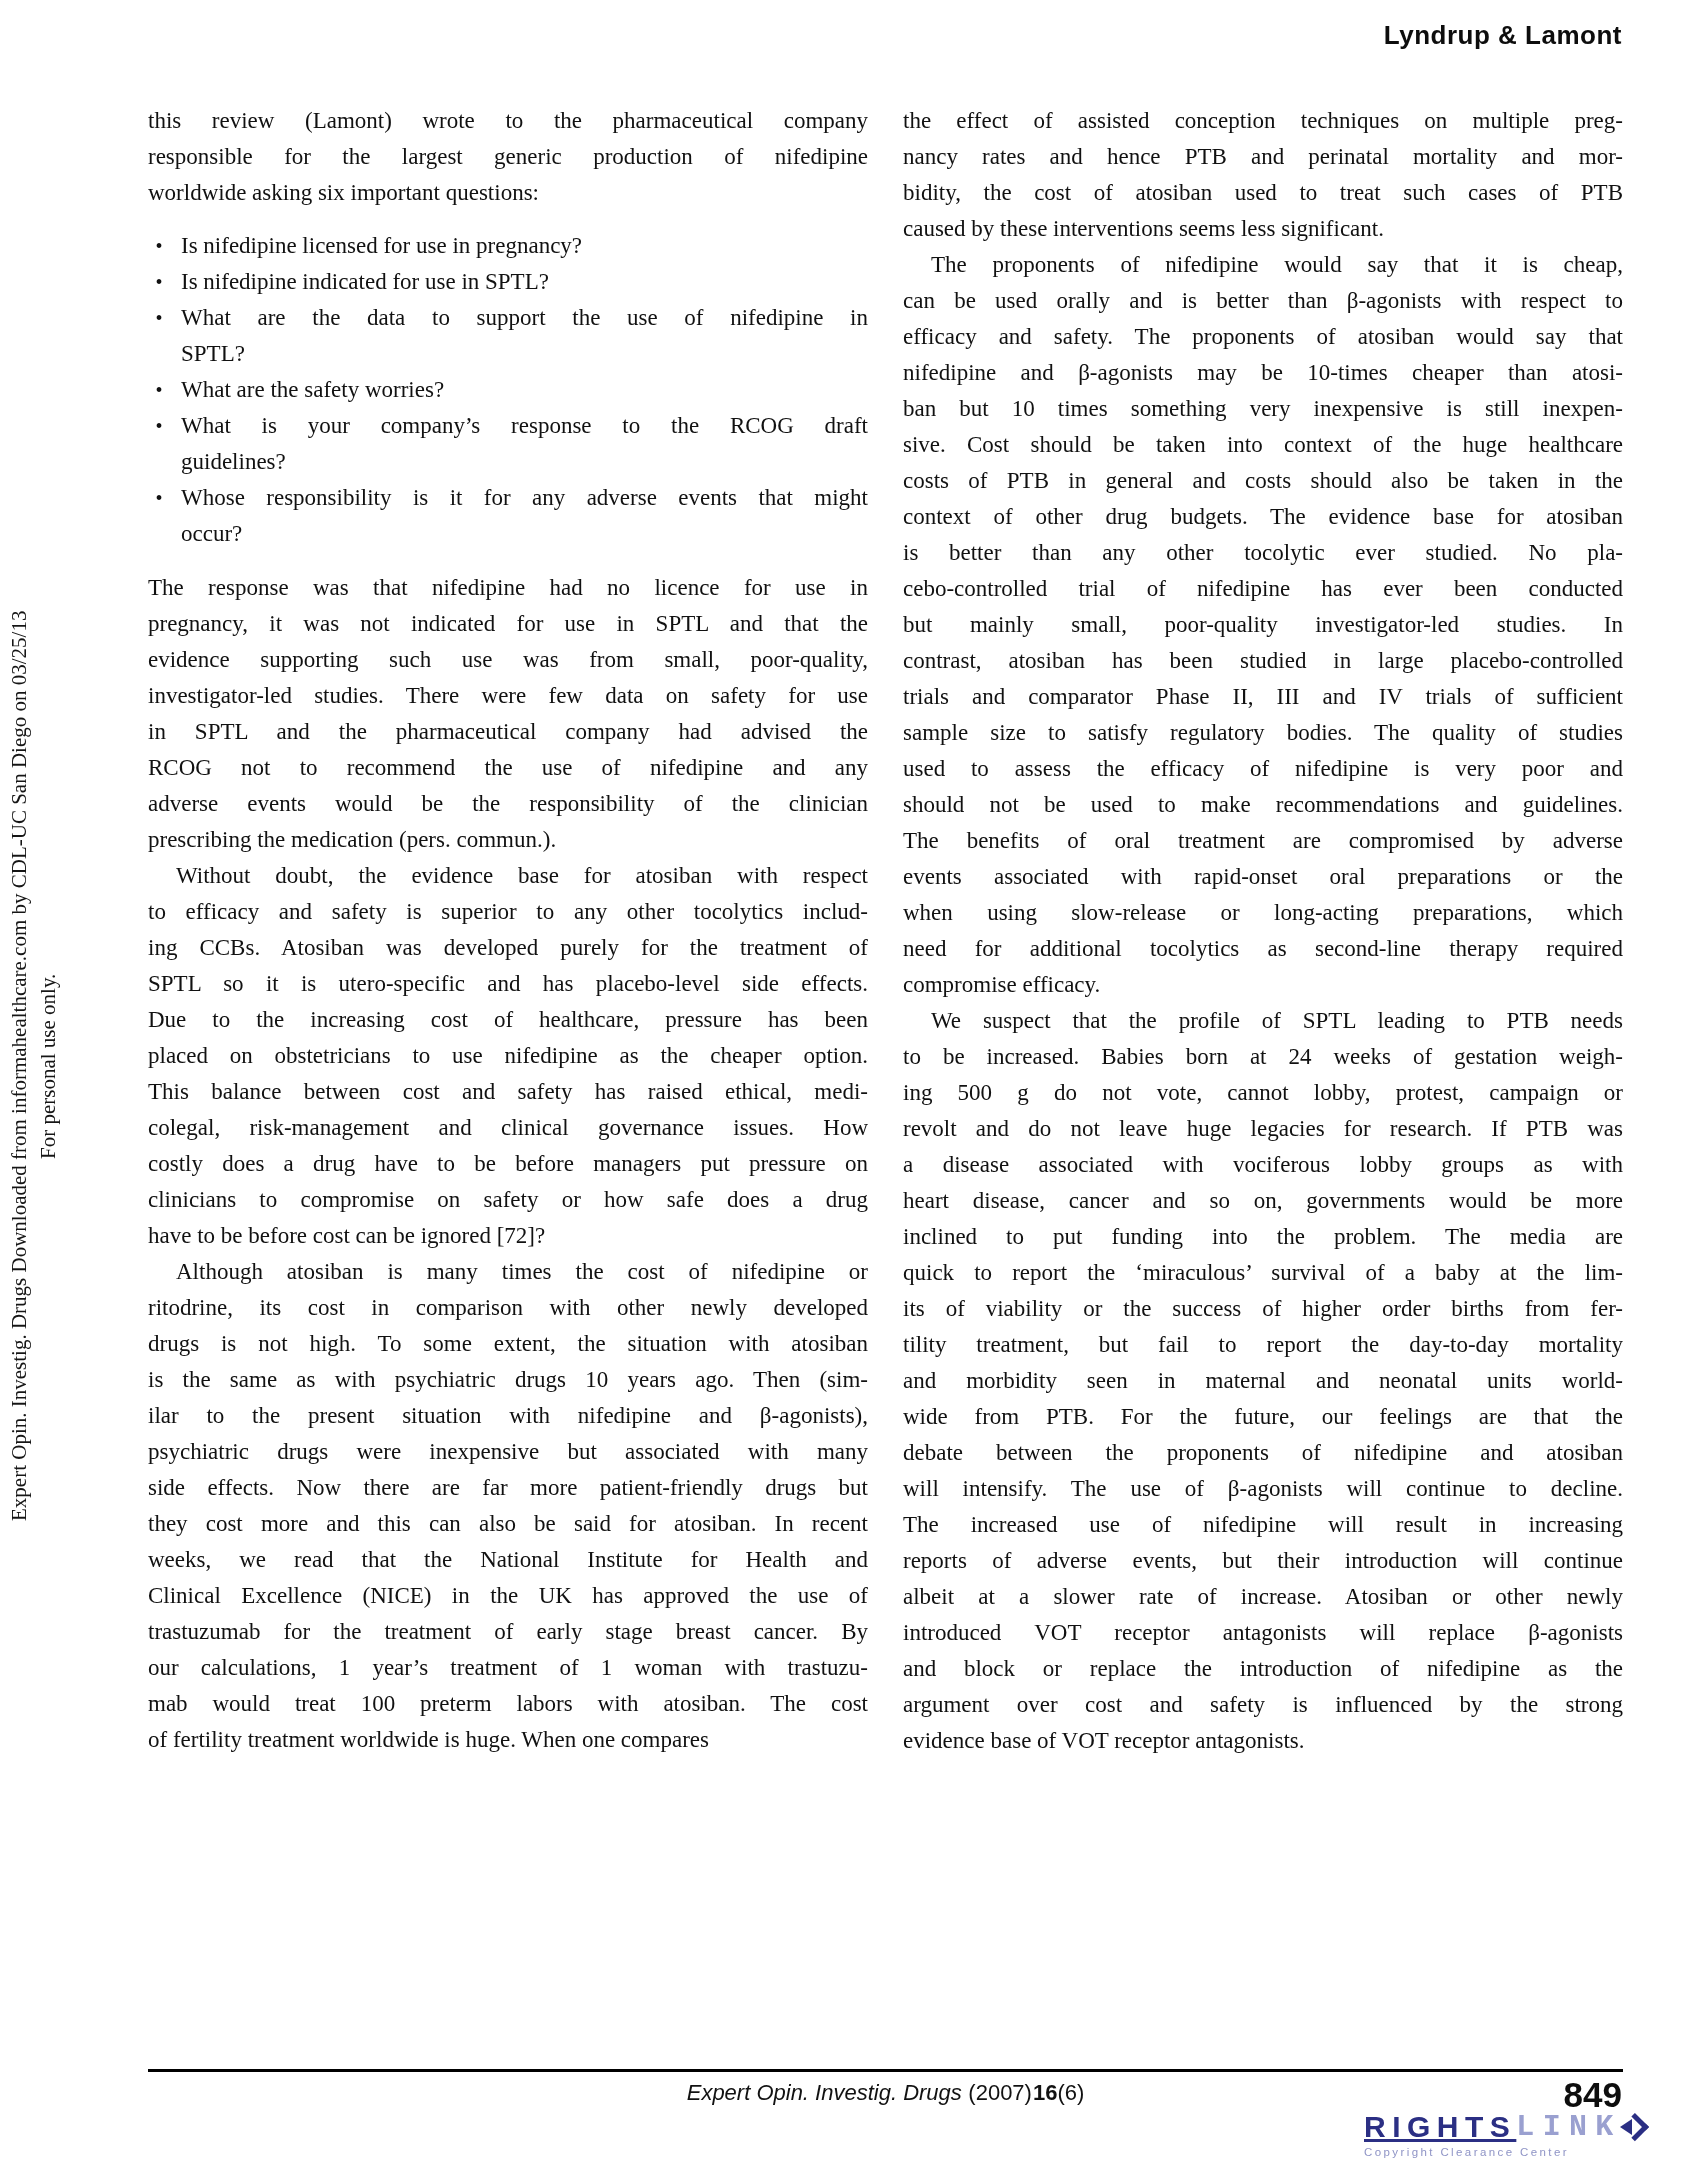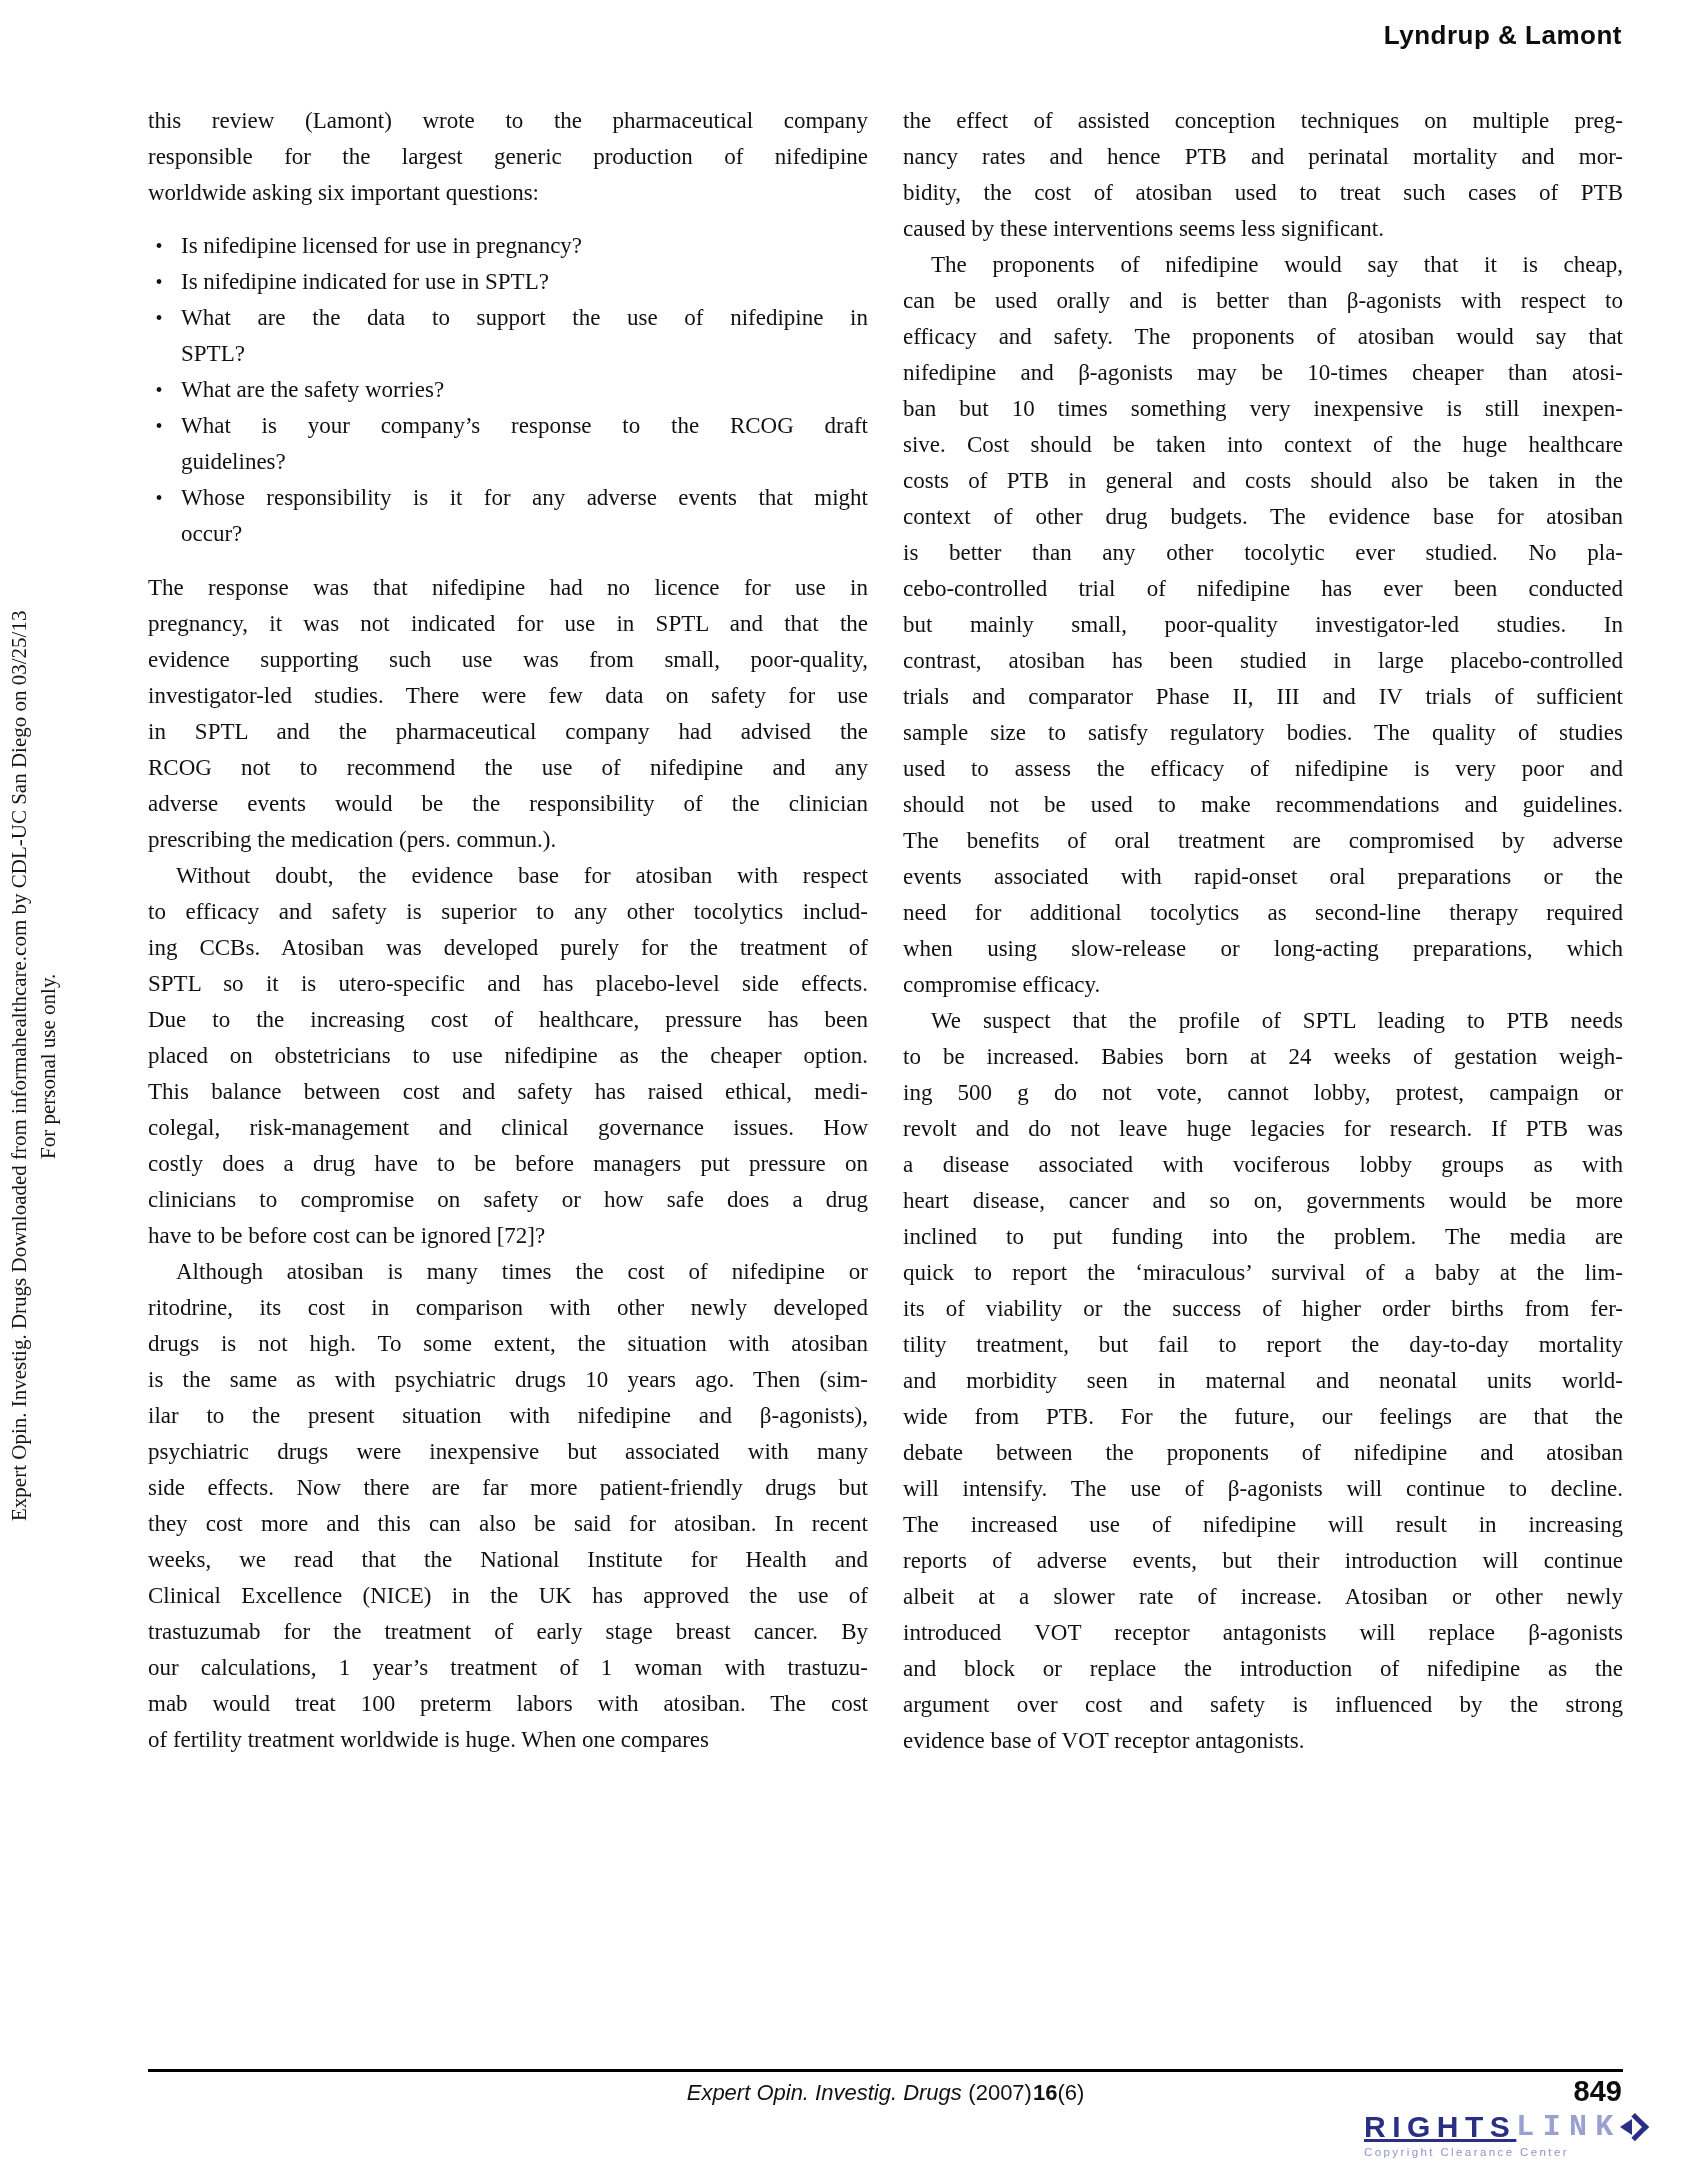--- a/index.html
+++ b/index.html
@@ -54,21 +54,21 @@
     position:absolute;left:148px;top:2080px;width:1475px;
     text-align:center;font-family:"Liberation Sans", sans-serif;
     font-size:22px;color:#111;
   }
   .footer-cite .jname{font-style:italic;}
   .footer-cite .sep{margin-left:6.5px;}
   .footer-cite .vol{font-weight:bold;margin-left:1px;}
   .page-num{
     position:absolute;top:2075px;right:80px;
     font-family:"Liberation Sans", sans-serif;font-weight:bold;
-    font-size:29px;color:#0d0d0d;
+    font-size:35px;color:#0d0d0d;
   }
   
   .rightslink{
     position:absolute;left:1364px;top:2110px;width:314px;
     font-family:"Liberation Sans", sans-serif;
   }
   .rl-row{display:flex;align-items:center;}
   .rl-rights{
     font-weight:bold;font-size:30px;letter-spacing:6.5px;color:#2b2f84;text-decoration:underline;
   }
@@ -208,22 +208,22 @@
         <div class="t-line">is better than any other tocolytic ever studied. No pla-</div>
         <div class="t-line">cebo-controlled trial of nifedipine has ever been conducted</div>
         <div class="t-line">but mainly small, poor-quality investigator-led studies. In</div>
         <div class="t-line">contrast, atosiban has been studied in large placebo-controlled</div>
         <div class="t-line">trials and comparator Phase II, III and IV trials of sufficient</div>
         <div class="t-line">sample size to satisfy regulatory bodies. The quality of studies</div>
         <div class="t-line">used to assess the efficacy of nifedipine is very poor and</div>
         <div class="t-line">should not be used to make recommendations and guidelines.</div>
         <div class="t-line">The benefits of oral treatment are compromised by adverse</div>
         <div class="t-line">events associated with rapid-onset oral preparations or the</div>
+        <div class="t-line">when using slow-release or long-acting preparations, which</div>
         <div class="t-line">need for additional tocolytics as second-line therapy required</div>
-        <div class="t-line">when using slow-release or long-acting preparations, which</div>
         <div class="t-line last">compromise efficacy.</div>
       </div>
     <div class="para indent">
         <div class="t-line">We suspect that the profile of SPTL leading to PTB needs</div>
         <div class="t-line">to be increased. Babies born at 24 weeks of gestation weigh-</div>
         <div class="t-line">ing 500 g do not vote, cannot lobby, protest, campaign or</div>
         <div class="t-line">revolt and do not leave huge legacies for research. If PTB was</div>
         <div class="t-line">a disease associated with vociferous lobby groups as with</div>
         <div class="t-line">heart disease, cancer and so on, governments would be more</div>
         <div class="t-line">inclined to put funding into the problem. The media are</div>

